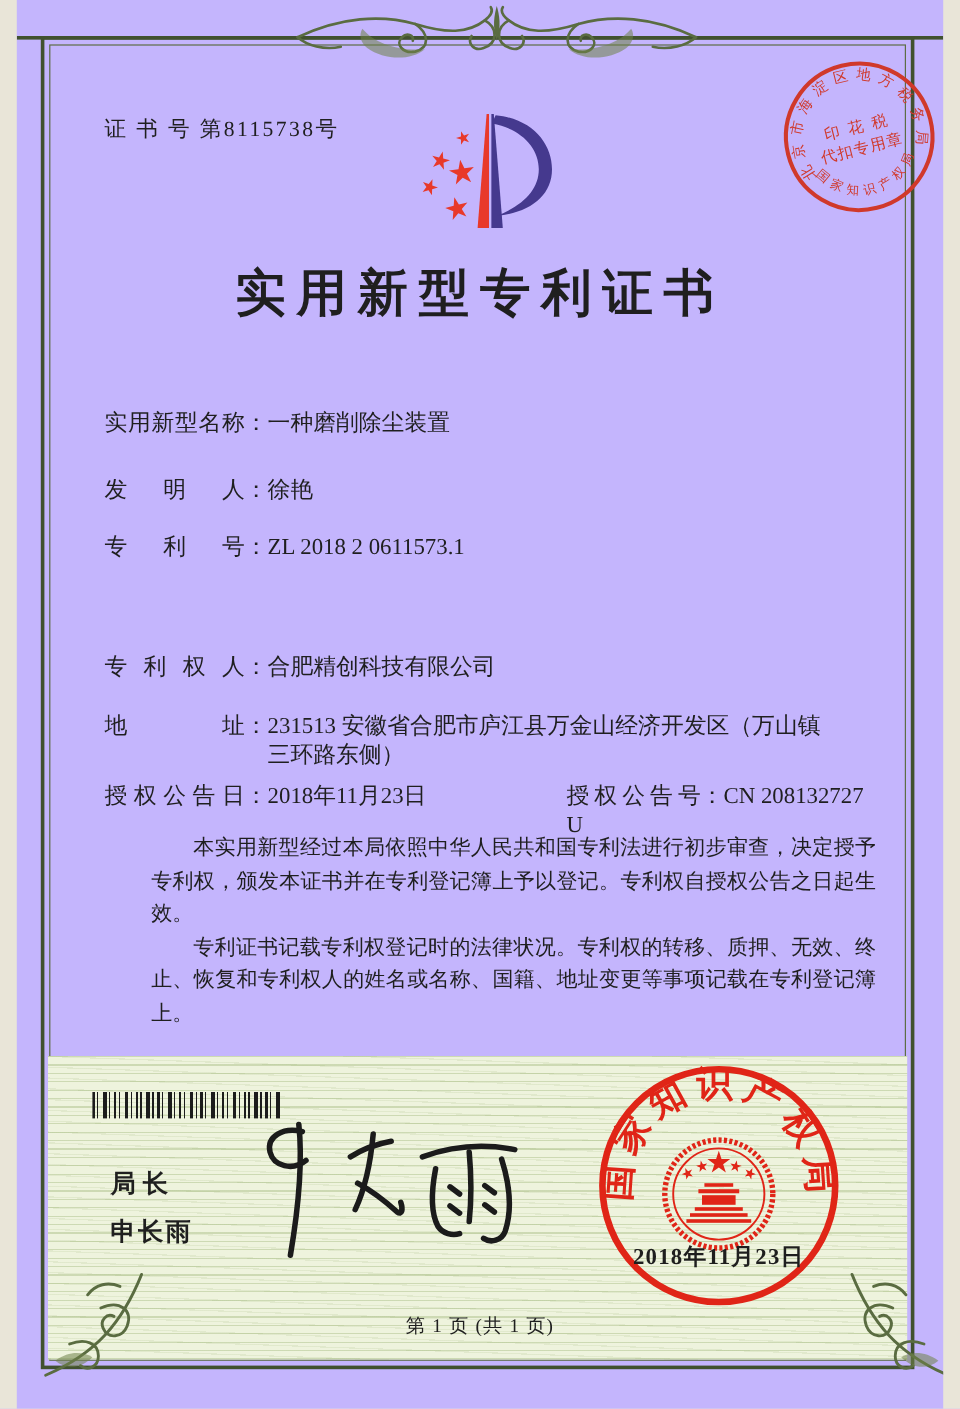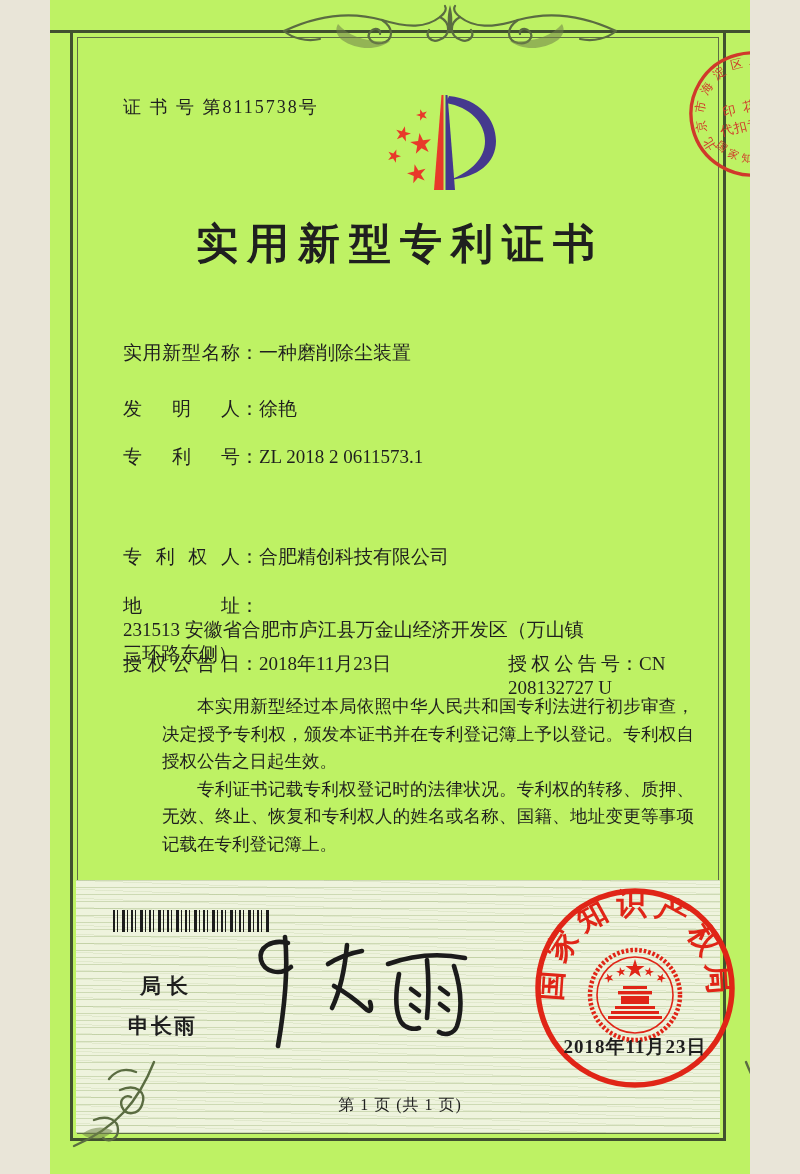--- a/index.html
+++ b/index.html
@@ -1,17 +1,17 @@
 <!DOCTYPE html>
 <html><head>
 <meta charset="utf-8">
 <style>
   html,body{margin:0;padding:0;}
   body{background:#e9e5d8;}
-  .page{position:relative;width:700px;height:1174px;margin:0 auto;background:#bef264;overflow:hidden;
+  .page{position:relative;width:772px;height:1174px;margin:0 auto;background:#c4b5fd;overflow:hidden;
         font-family:"Liberation Serif","DejaVu Serif",serif;color:#1f1f1f;}
   
   .top-line{position:absolute;left:0;right:0;top:30px;height:0;border-top:3px solid #41512f;}
   .frame-outer{position:absolute;left:20px;top:30px;right:24px;bottom:33px;border:3px solid #41512f;}
   .frame-inner{position:absolute;left:27px;top:37px;right:31px;bottom:40px;border:1px solid #5d6d45;}
   .ornament{position:absolute;pointer-events:none;}
   .ornament.top{left:230px;top:2px;}
   .ornament.bl{left:16px;top:1056px;}
   .ornament.br{left:689px;top:1056px;}
   
@@ -36,21 +36,21 @@
   .grant-right .flabel{width:112px;}
   
   .body-text{position:absolute;left:72px;right:56px;top:693px;margin-left:40px;}
   .body-text p{margin:0;font-size:17.5px;line-height:27.5px;text-indent:2em;text-align:justify;}
   
   .barcode{position:absolute;left:63px;top:910px;width:158px;height:22px;
     background:repeating-linear-gradient(90deg,
       #1c1c1c 0 2px,transparent 2px 4px,#1c1c1c 4px 5px,transparent 5px 9px,
       #1c1c1c 9px 12px,transparent 12px 14px,#1c1c1c 14px 15px,transparent 15px 18px);}
   .signoff-title{position:absolute;left:78px;top:972px;font-family:"Liberation Sans","DejaVu Sans",sans-serif;
-    font-size:21px;font-weight:600;letter-spacing:6px;margin-left:12px;}
+    font-size:21px;font-weight:600;letter-spacing:6px;}
   .signoff-name{position:absolute;left:78px;top:1012px;font-family:Liberation Sans, sans-serif;
     font-size:21px;font-weight:600;letter-spacing:2px;}
   .signature{position:absolute;left:192px;top:933px;}
   .seal{position:absolute;left:480px;top:883px;}
   .seal-date{position:absolute;left:480px;top:1034px;width:210px;text-align:center;
     font-size:19px;letter-spacing:1px;color:#1e1e1e;font-weight:600;}
   .footer{position:absolute;left:0;right:0;top:1095px;text-align:center;font-size:16px;letter-spacing:1px;}
   svg text{font-family:"Liberation Serif","DejaVu Serif",serif;}
 </style>
 </head>

